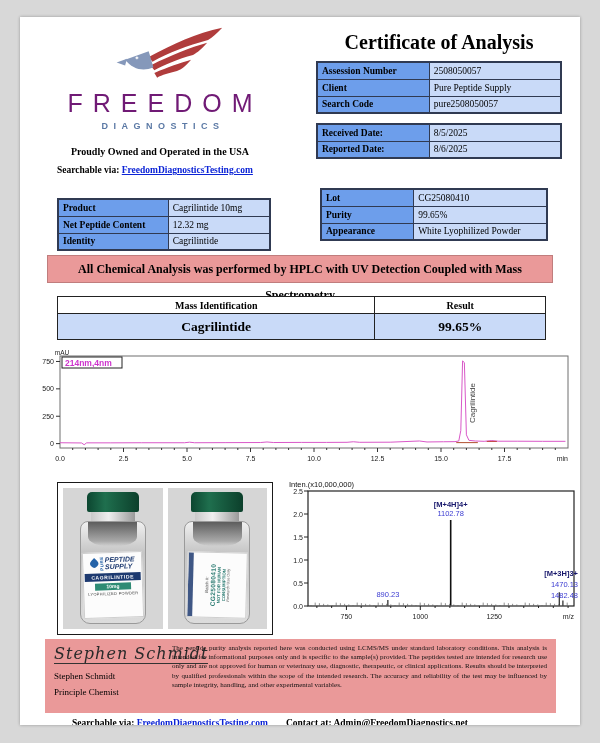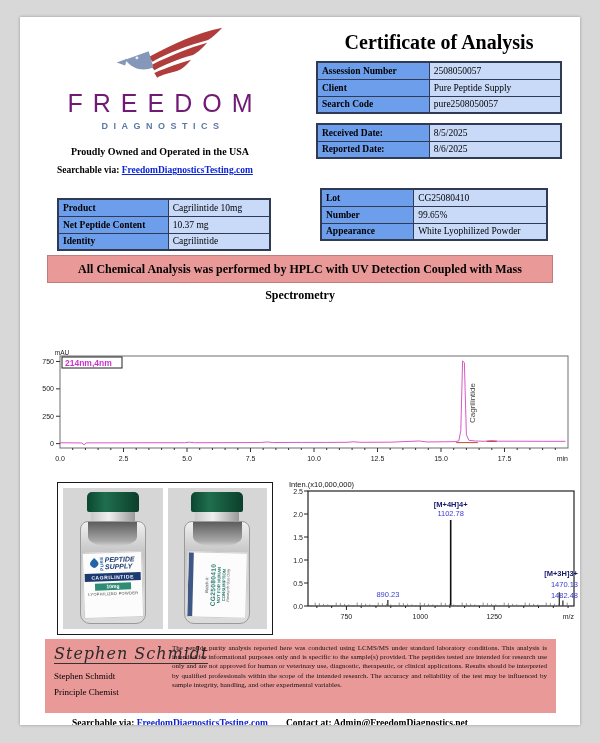--- a/index.html
+++ b/index.html
@@ -141,48 +141,62 @@
   </div>
 
   <table class="kv" id="product-table">
     <tbody>
         <tr>
       <td class="k">Product</td>
       <td class="v">Cagrilintide 10mg</td>
         </tr>
     <tr>
       <td class="k">Net Peptide Content</td>
-      <td class="v">10.37 mg</td>
+      <td class="v">12.32 mg</td>
         </tr>
     <tr>
       <td class="k">Identity</td>
       <td class="v">Cagrilintide</td>
         </tr>
   </tbody>
     </table>
 
   <table class="kv" id="lot-table">
     <tbody>
         <tr>
       <td class="k">Lot</td>
       <td class="v">CG25080410</td>
         </tr>
     <tr>
-      <td class="k">Number</td>
+      <td class="k">Purity</td>
       <td class="v">99.65%</td>
         </tr>
     <tr>
       <td class="k">Appearance</td>
       <td class="v">White Lyophilized Powder</td>
         </tr>
   </tbody>
     </table>
 
   <div class="banner">All Chemical Analysis was performed by HPLC with UV Detection Coupled with Mass Spectrometry</div>
 
+  <div class="mass-wrap">
+    <table class="mass">
+      <tbody>
+          <tr class="h">
+        <td>Mass Identification</td>
+        <td>Result</td>
+          </tr>
+      <tr class="d">
+        <td>Cagrilintide</td>
+        <td>99.65%</td>
+          </tr>
+    </tbody>
+      </table>
+  </div>
 
   <svg id="chrom-svg" width="552" height="126">
       <rect x="34" y="8" width="508" height="92" fill="#fff" stroke="#6e6e6e" stroke-width="1"></rect>
       <line x1="30" y1="95.61904761904762" x2="34" y2="95.61904761904762" stroke="#333"></line>
       <text x="28" y="98.11904761904762" text-anchor="end" font-size="7" font-family="&quot;Liberation Sans&quot;, sans-serif" fill="#222">0</text>
       <line x1="30" y1="68.23809523809524" x2="34" y2="68.23809523809524" stroke="#333"></line>
       <text x="28" y="70.73809523809524" text-anchor="end" font-size="7" font-family="&quot;Liberation Sans&quot;, sans-serif" fill="#222">250</text>
       <line x1="30" y1="40.85714285714286" x2="34" y2="40.85714285714286" stroke="#333"></line>
       <text x="28" y="43.35714285714286" text-anchor="end" font-size="7" font-family="&quot;Liberation Sans&quot;, sans-serif" fill="#222">500</text>
       <line x1="30" y1="13.476190476190476" x2="34" y2="13.476190476190476" stroke="#333"></line>

